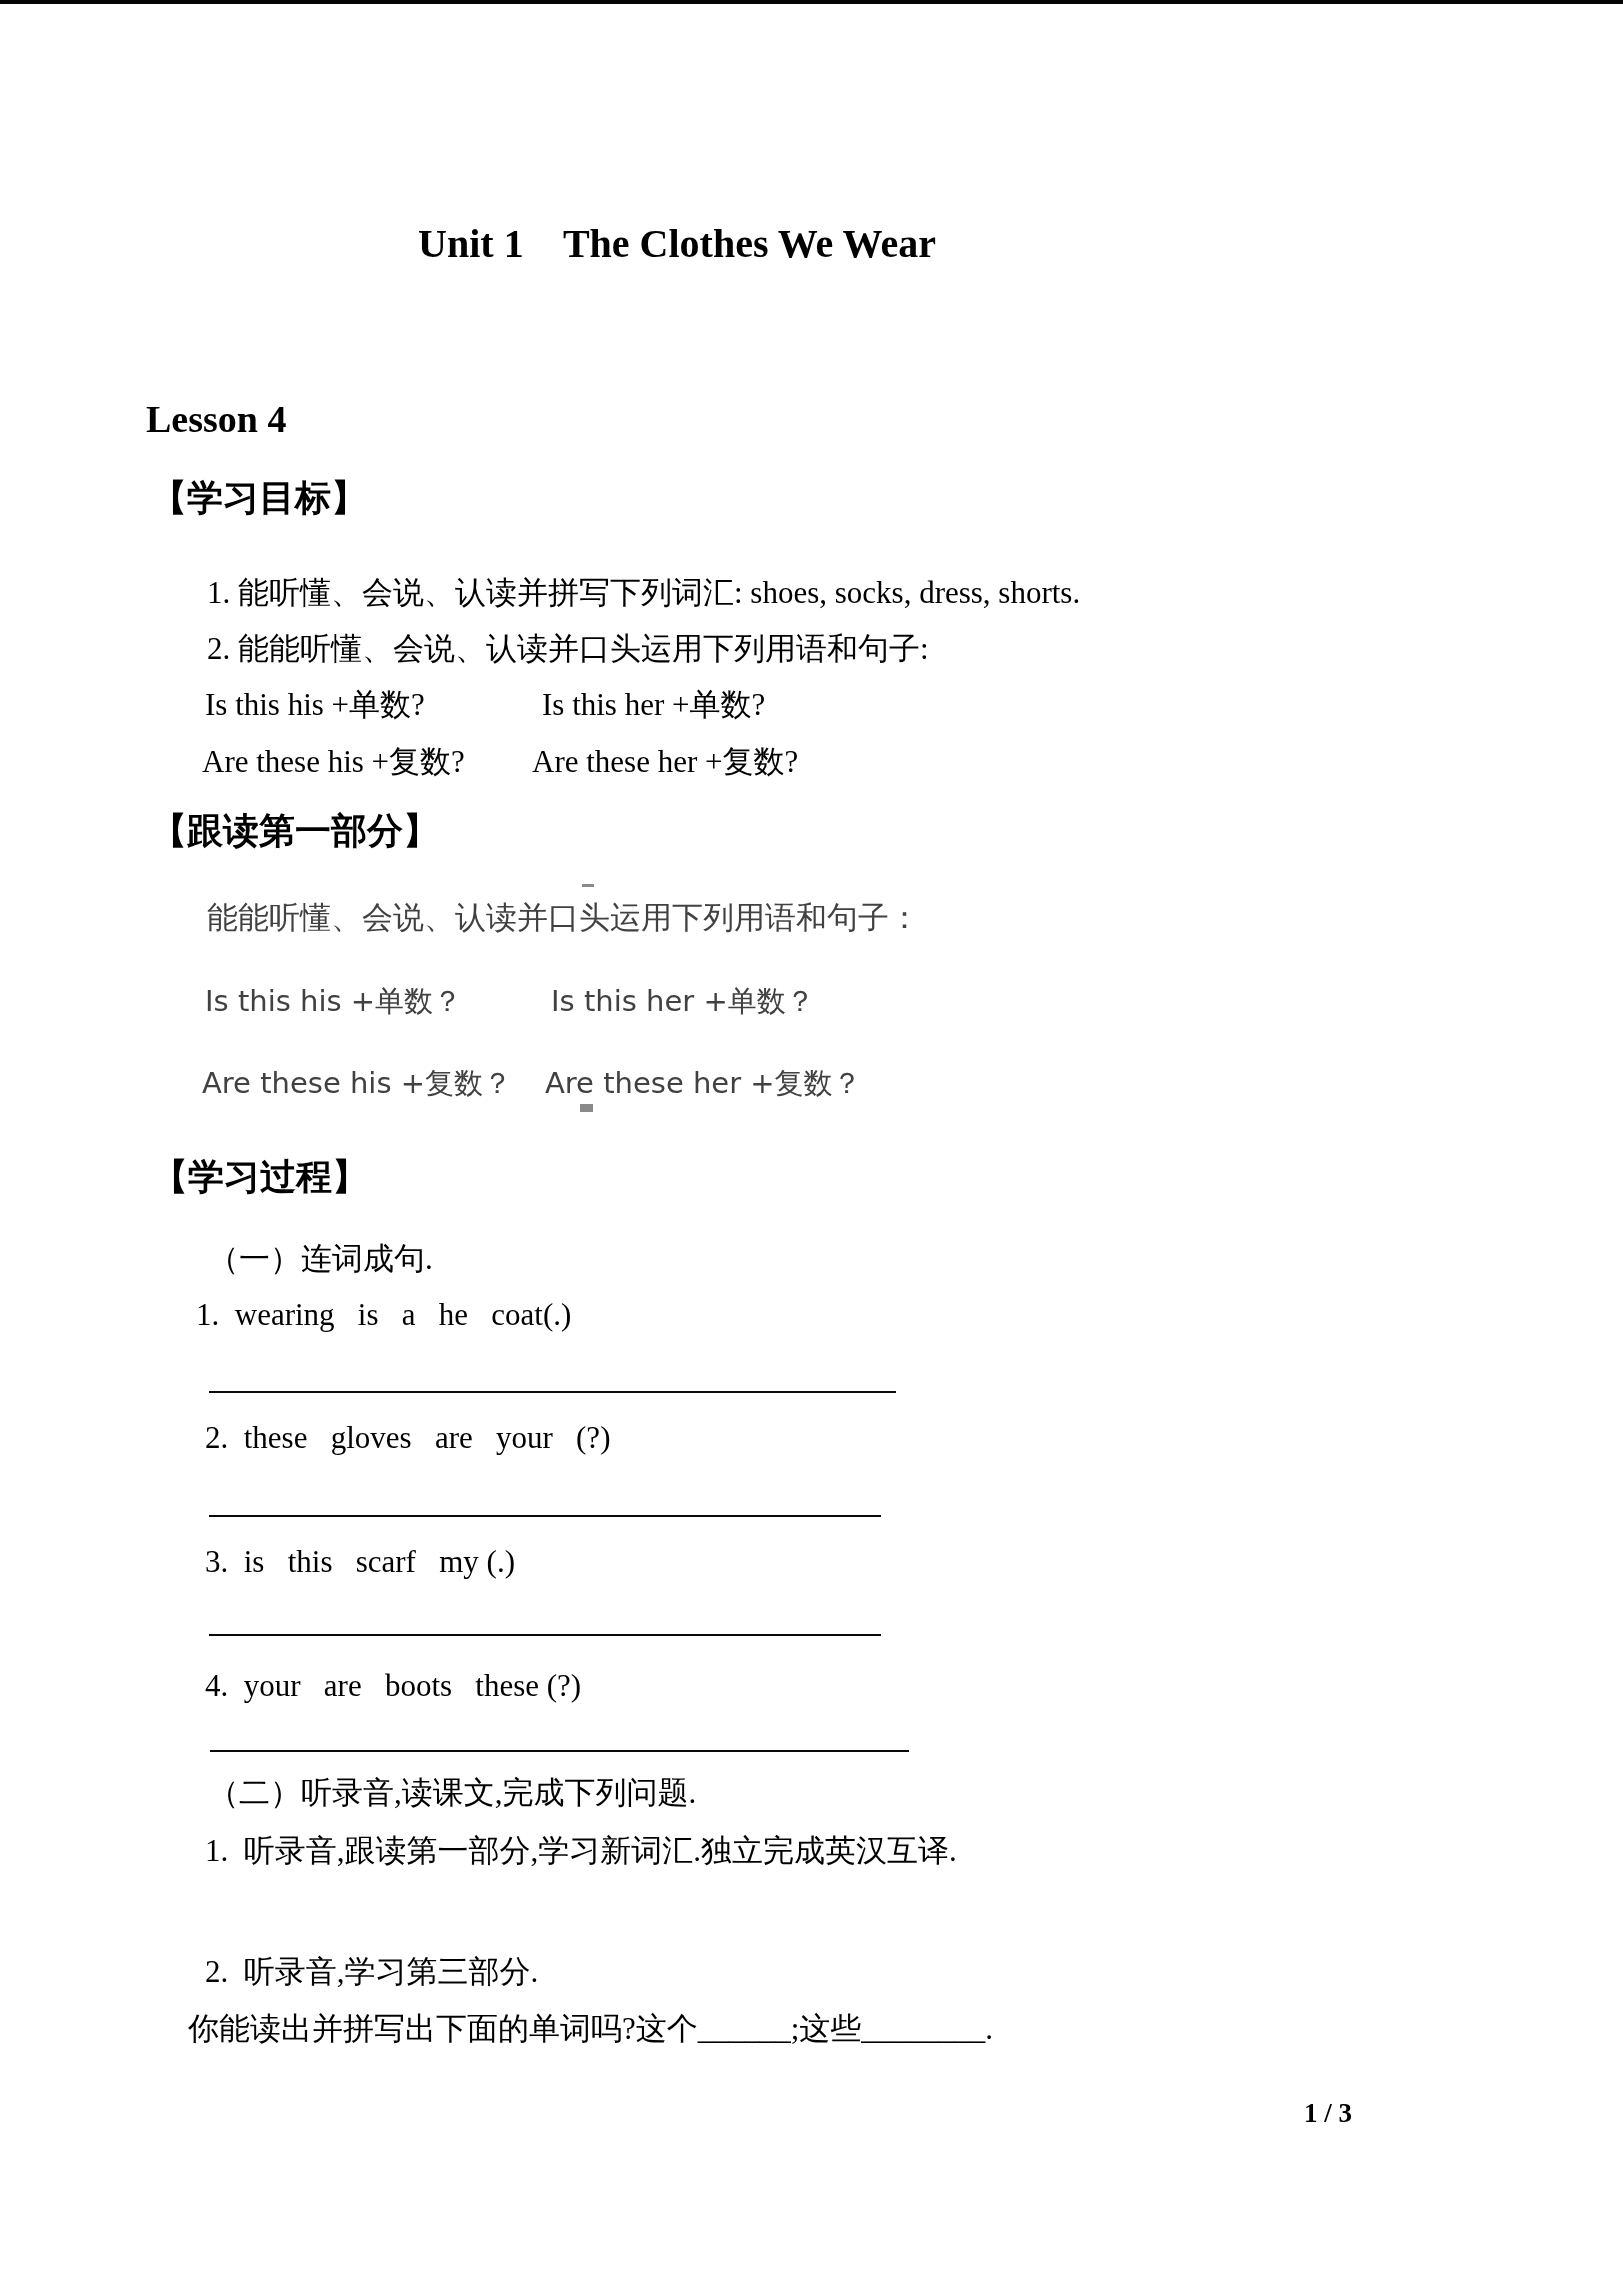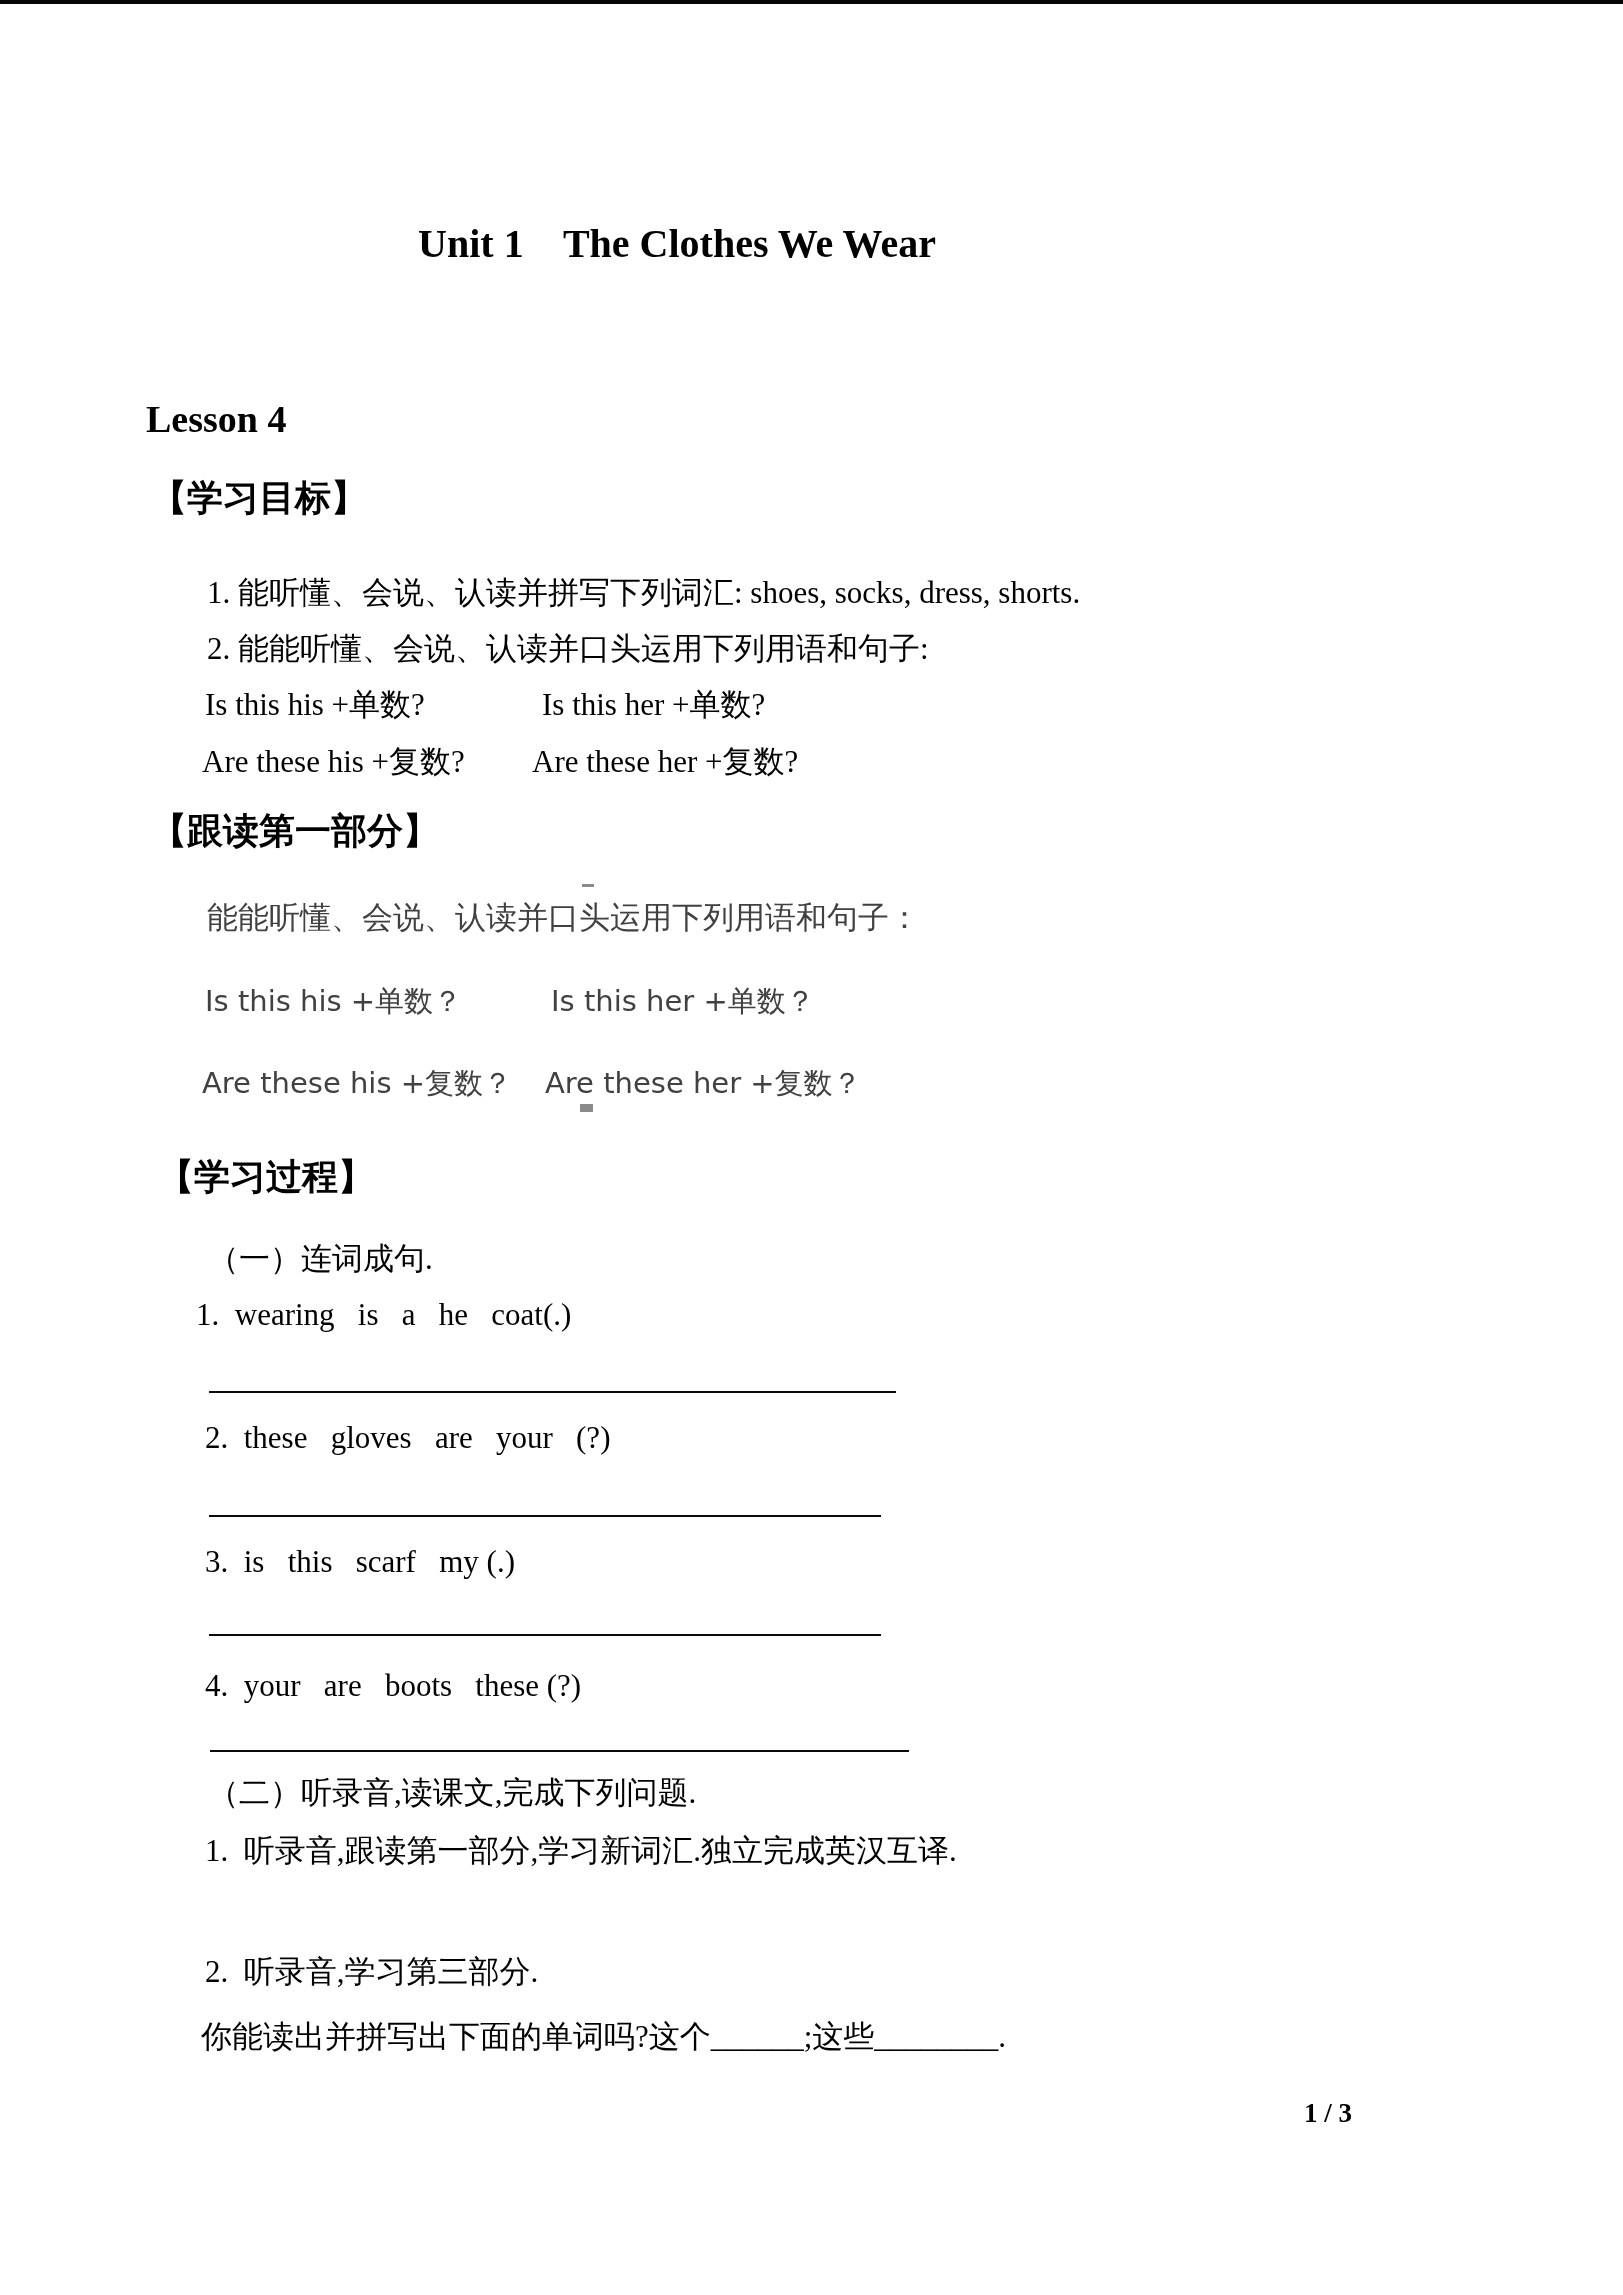--- a/index.html
+++ b/index.html
@@ -15,21 +15,21 @@
   .abs { position: absolute; white-space: pre-wrap; line-height: 1.18; }
 
   #top-edge-bar { position: absolute; top: 0; left: 0; width: 1623px; height: 4.1px; background: #050505; }
 
   #doc-title { top: 220px; left: 0; width: 1354px; text-align: center; font-size: 40px; font-weight: bold; }
   #lesson-heading { top: 397px; left: 146px; font-size: 38px; font-weight: bold; }
 
   .section-heading { font-size: 36px; font-weight: bold; }
   #objectives-heading { top: 477px; left: 151px; }
   #keypoints-heading  { top: 810px; left: 151px; }
-  #process-heading    { top: 1156px; left: 158px; }
+  #process-heading    { top: 1156px; left: 152px; }
 
   .body-text { font-size: 31px; }
   #obj-item-1 { top: 575px; left: 207px; }
   #obj-item-2 { top: 631px; left: 207px; }
 
   #obj-row1-left  { top: 687px; left: 205px; }
   #obj-row1-right { top: 687px; left: 542px; }
   #obj-row2-left  { top: 744px; left: 202px; }
   #obj-row2-right { top: 744px; left: 532px; }
 
@@ -52,21 +52,21 @@
   .answer-line { position: absolute; height: 0; border-top: 2.7px solid #0a0a0a; }
   #answer-line-1 { top: 1391px; left: 209px; width: 687px; }
   #answer-line-2 { top: 1515px; left: 209px; width: 672px; }
   #answer-line-3 { top: 1634px; left: 209px; width: 672px; }
   #answer-line-4 { top: 1750px; left: 210px; width: 699px; }
 
   #part2-heading { top: 1775px; left: 208px; }
   #p2-item-1   { top: 1833px; left: 205px; }
   #vocab-line  { top: 1895px; left: 205px; }
   #p2-item-2   { top: 1954px; left: 205px; }
-  #p2-item-3   { top: 2011px; left: 201px; margin-top: 8px; }
+  #p2-item-3   { top: 2011px; left: 188px; }
 
   #page-number { top: 2098px; left: 0; width: 1352px; text-align: right; font-size: 27px; font-weight: bold; }
 </style>
 </head>
 <body>
 
 <div class="page">
 
   <div id="top-edge-bar"></div>
 

